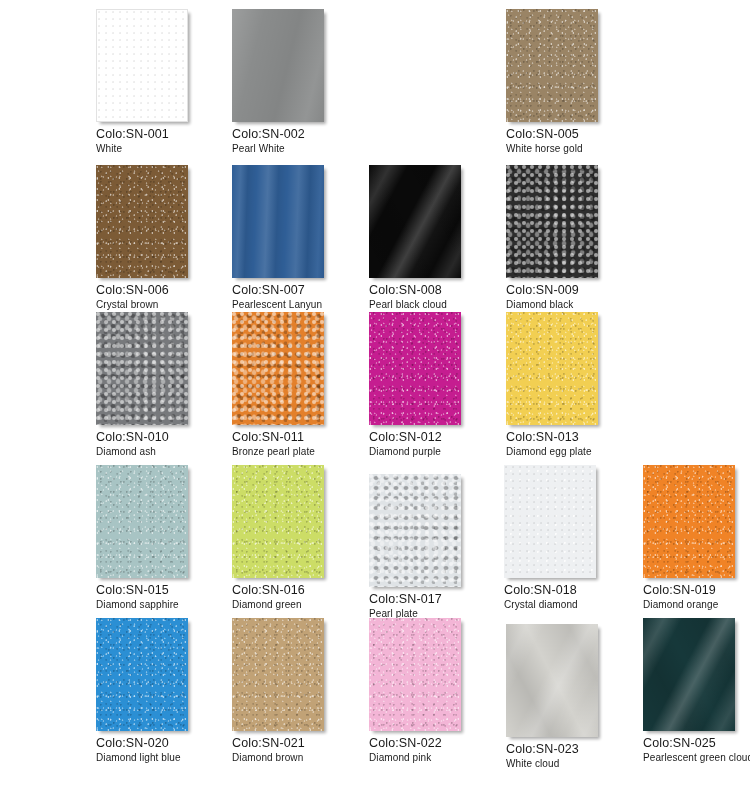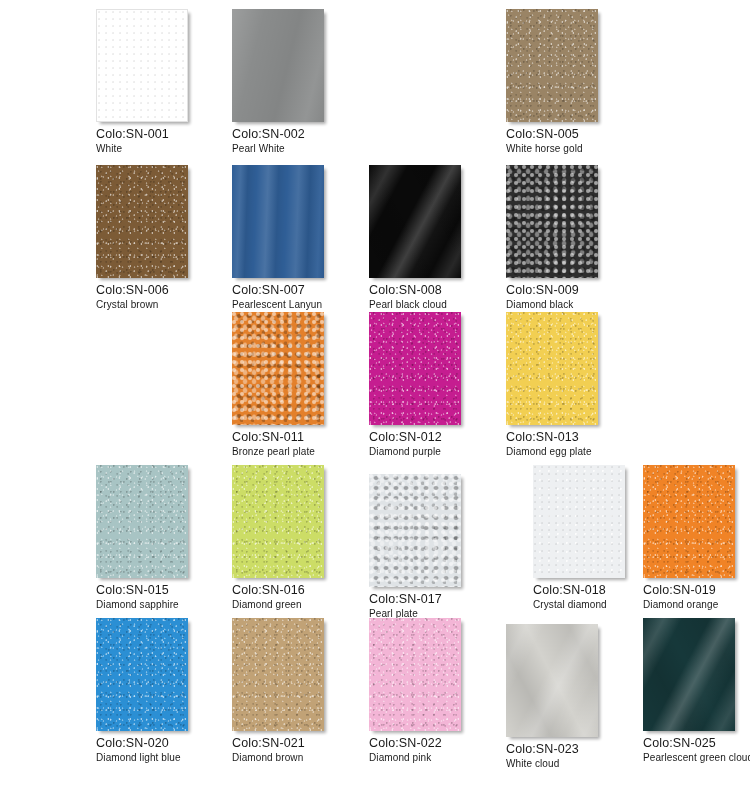--- a/index.html
+++ b/index.html
@@ -197,20 +197,27 @@
       <div class="swatch-label">Colo:SN-008</div>
       <div class="swatch-name">Pearl black cloud</div>
     </div>
     <div class="swatch-cell" style="left: 470px; top: 165px;">
       <div class="swatch-chip" style="width: 92px; height: 113px; background-color: rgb(46, 46, 46);">
         <div class="tex tex-coarse"></div>
       </div>
       <div class="swatch-label">Colo:SN-009</div>
       <div class="swatch-name">Diamond black</div>
     </div>
+    <div class="swatch-cell" style="left: 60px; top: 312px;">
+      <div class="swatch-chip" style="width: 92px; height: 113px; background-color: rgb(119, 121, 124);">
+        <div class="tex tex-coarse"></div>
+      </div>
+      <div class="swatch-label">Colo:SN-010</div>
+      <div class="swatch-name">Diamond ash</div>
+    </div>
     <div class="swatch-cell" style="left: 196px; top: 312px;">
       <div class="swatch-chip" style="width: 92px; height: 113px; background-color: rgb(227, 128, 43);">
         <div class="tex tex-coarse"></div>
       </div>
       <div class="swatch-label">Colo:SN-011</div>
       <div class="swatch-name">Bronze pearl plate</div>
     </div>
     <div class="swatch-cell" style="left: 333px; top: 312px;">
       <div class="swatch-chip" style="width: 92px; height: 113px; background-color: rgb(197, 29, 144);">
         <div class="tex tex-speckle"></div>
@@ -239,21 +246,21 @@
       <div class="swatch-label">Colo:SN-016</div>
       <div class="swatch-name">Diamond green</div>
     </div>
     <div class="swatch-cell" style="left: 333px; top: 465px; margin-top: 9px;">
       <div class="swatch-chip" style="width: 92px; height: 113px; background-color: rgb(223, 227, 230);">
         <div class="tex tex-coarse"></div>
       </div>
       <div class="swatch-label">Colo:SN-017</div>
       <div class="swatch-name">Pearl plate</div>
     </div>
-    <div class="swatch-cell" style="left: 497px; top: 465px;">
+    <div class="swatch-cell" style="left: 468px; top: 465px;">
       <div class="swatch-chip" style="width: 92px; height: 113px; background-color: rgb(238, 240, 242);">
         <div class="tex tex-grain"></div>
       </div>
       <div class="swatch-label">Colo:SN-018</div>
       <div class="swatch-name">Crystal diamond</div>
     </div>
     <div class="swatch-cell" style="left: 607px; top: 465px;">
       <div class="swatch-chip" style="width: 92px; height: 113px; background-color: rgb(240, 131, 38);">
         <div class="tex tex-speckle"></div>
       </div>

